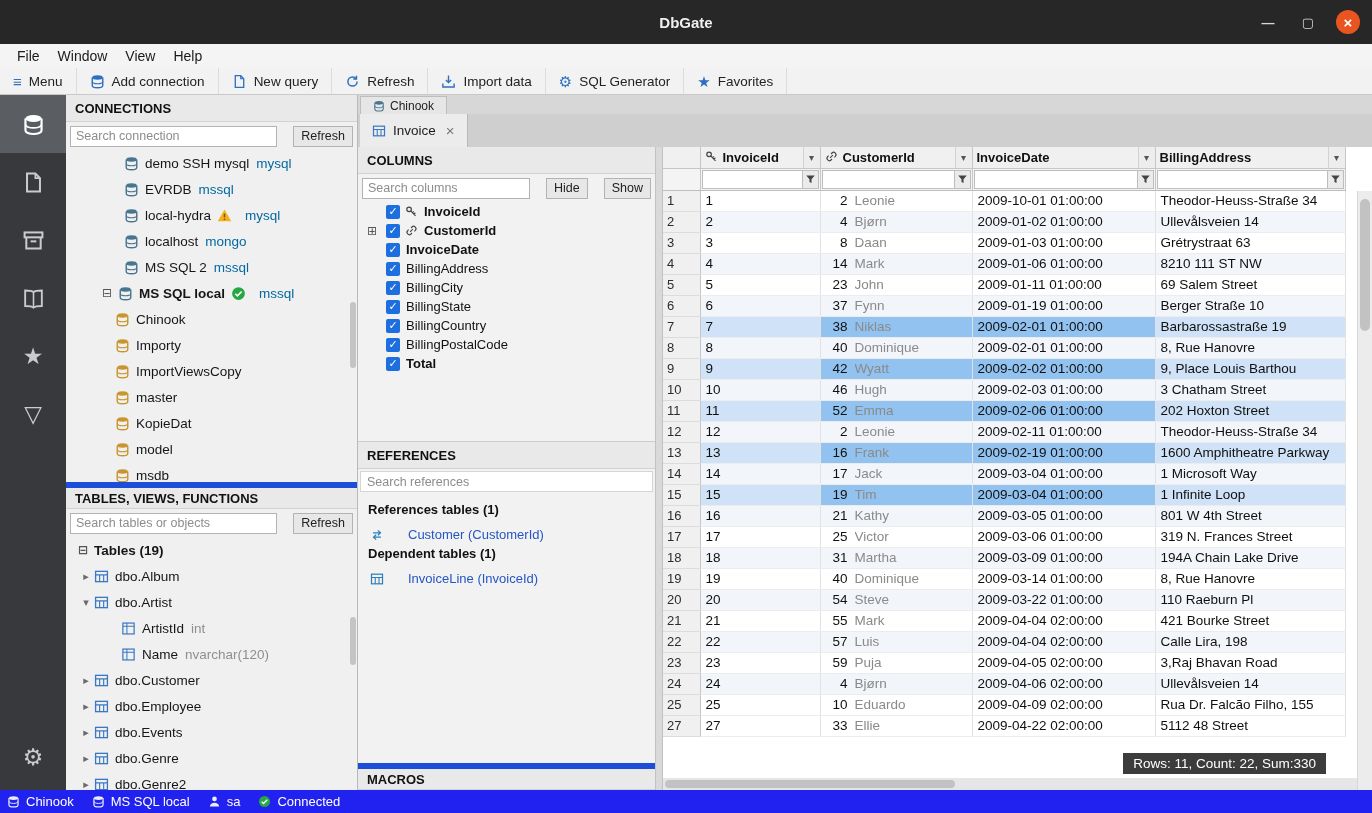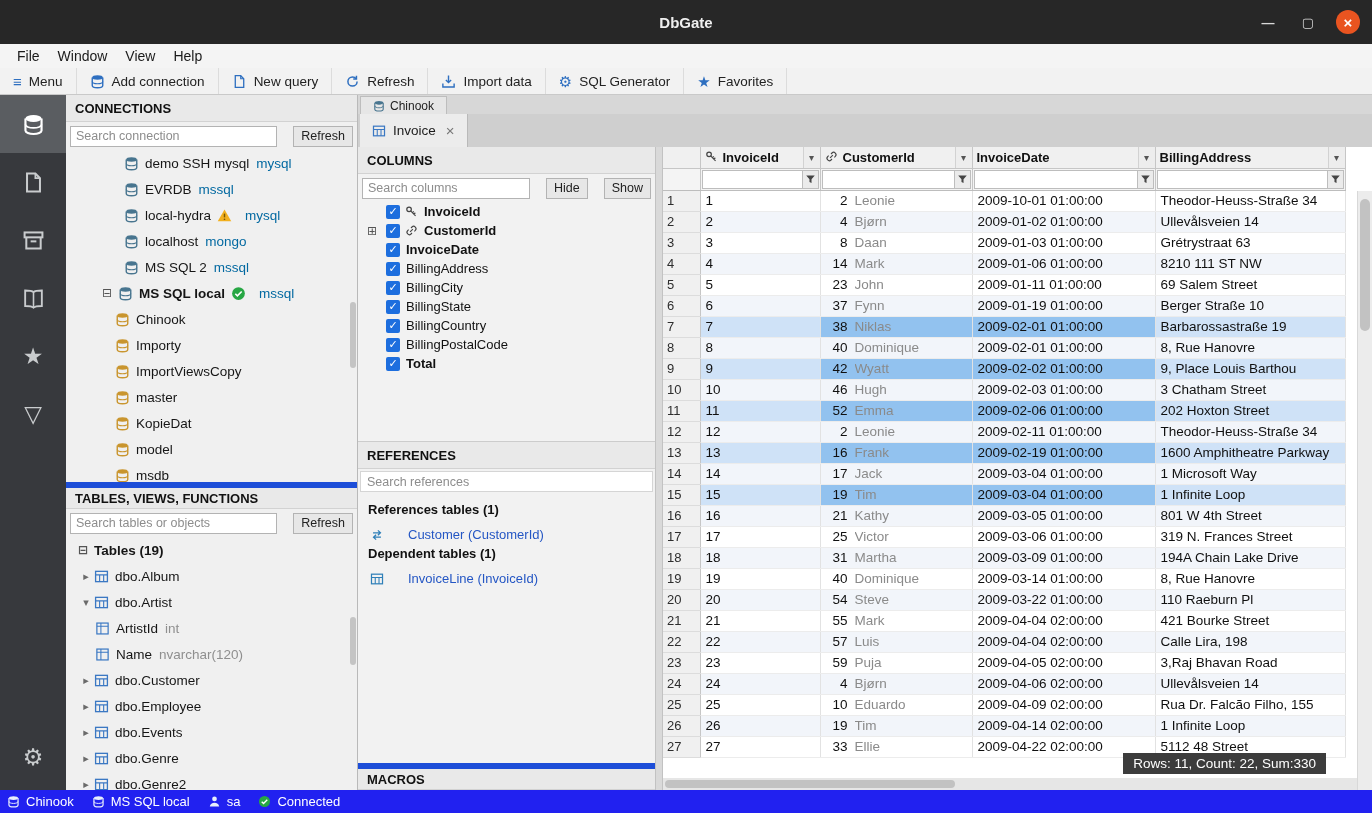--- a/index.html
+++ b/index.html
@@ -54,21 +54,21 @@
   .tree-item { height: 26px; display: flex; align-items: center; white-space: nowrap; color: #161616;
     font-size: 13.5px; overflow: hidden; }
   .tree-item .icon { font-size: 15px; margin-right: 6px; flex-shrink: 0; }
   .expander { width: 22px; text-align: center; color: #555; font-size: 12px; flex-shrink: 0; }
   .chev { width: 16px; text-align: center; color: #6a6a6a; font-size: 11px; flex-shrink: 0; }
   .ti-conn { padding-left: 34px; margin-left: 24px; }
   .ti-conn.has-exp { padding-left: 6px; }
   .ti-db { padding-left: 49px; }
   .ti-group { padding-left: 6px; font-weight: bold; }
   .ti-table { padding-left: 12px; }
-  .ti-col { padding-left: 29px; }
+  .ti-col { padding-left: 55px; }
   .engine { color: #0369a1; margin-left: 7px; }
   .dtype { color: #8f8f8f; margin-left: 7px; }
   .tree-item .badge { margin-left: 6px; font-size: 14px; display: inline-flex; }
   .ic-conn { color: #48758f; }
   .ic-dbgold { color: #c9952e; }
   .ic-table { color: #3b78c3; }
   .bold { font-weight: bold; }
   .mini-scroll { position: absolute; right: 1px; width: 6px; background: #c4c4c4; border-radius: 3px; }
 
   
@@ -1213,38 +1213,20 @@
                       <svg viewBox="0 0 16 16">
                         <rect x="2.2" y="2.2" width="11.6" height="11.6" fill="none" stroke="currentColor" stroke-width="1.3"></rect>
                         <path d="M2.2 5.8h11.6M2.2 9.2h11.6M6 5.8v8" stroke="currentColor" stroke-width="1.1" fill="none"></path>
                       </svg>
                     </span>
                   </span>
                 </td>
                 <td class="dc">2009-04-09 02:00:00</td>
                 <td class="dc">Rua Dr. Falcão Filho, 155</td>
               </tr>
-              <tr class="alt">
-                <td class="rn">26</td>
-                <td class="dc">26</td>
-                <td class="dc">
-                  <span class="custwrap">
-                    <span class="cnum">19</span>
-                    <span class="cname">Tim</span>
-                    <span class="fk-ic">
-                      <svg viewBox="0 0 16 16">
-                        <rect x="2.2" y="2.2" width="11.6" height="11.6" fill="none" stroke="currentColor" stroke-width="1.3"></rect>
-                        <path d="M2.2 5.8h11.6M2.2 9.2h11.6M6 5.8v8" stroke="currentColor" stroke-width="1.1" fill="none"></path>
-                      </svg>
-                    </span>
-                  </span>
-                </td>
-                <td class="dc">2009-04-14 02:00:00</td>
-                <td class="dc">1 Infinite Loop</td>
-              </tr>
               <tr class="">
                 <td class="rn">27</td>
                 <td class="dc">27</td>
                 <td class="dc">
                   <span class="custwrap">
                     <span class="cnum">33</span>
                     <span class="cname">Ellie</span>
                     <span class="fk-ic">
                       <svg viewBox="0 0 16 16">
                         <rect x="2.2" y="2.2" width="11.6" height="11.6" fill="none" stroke="currentColor" stroke-width="1.3"></rect>

